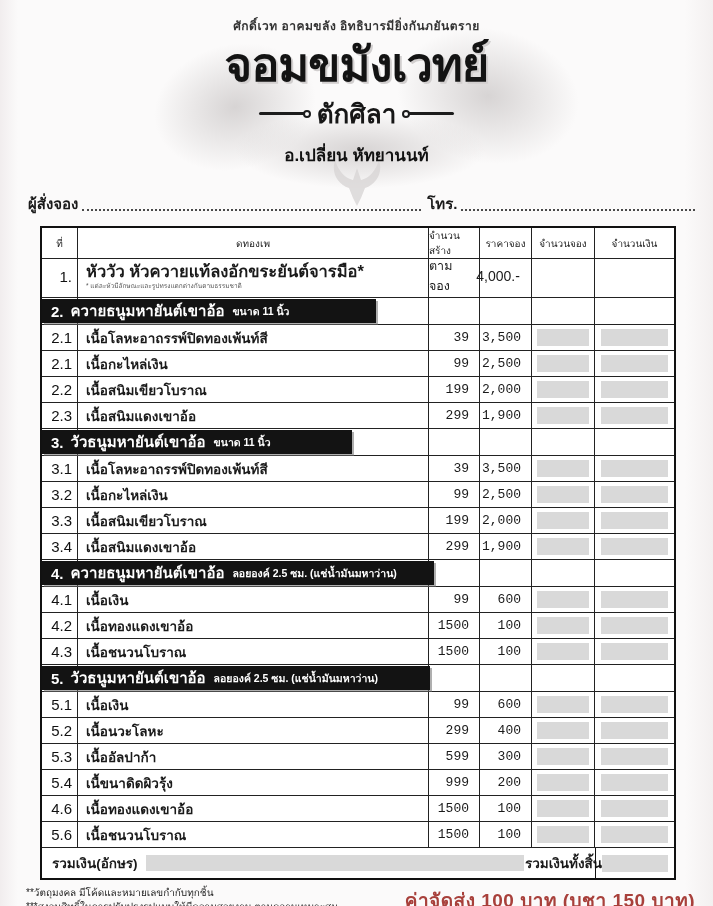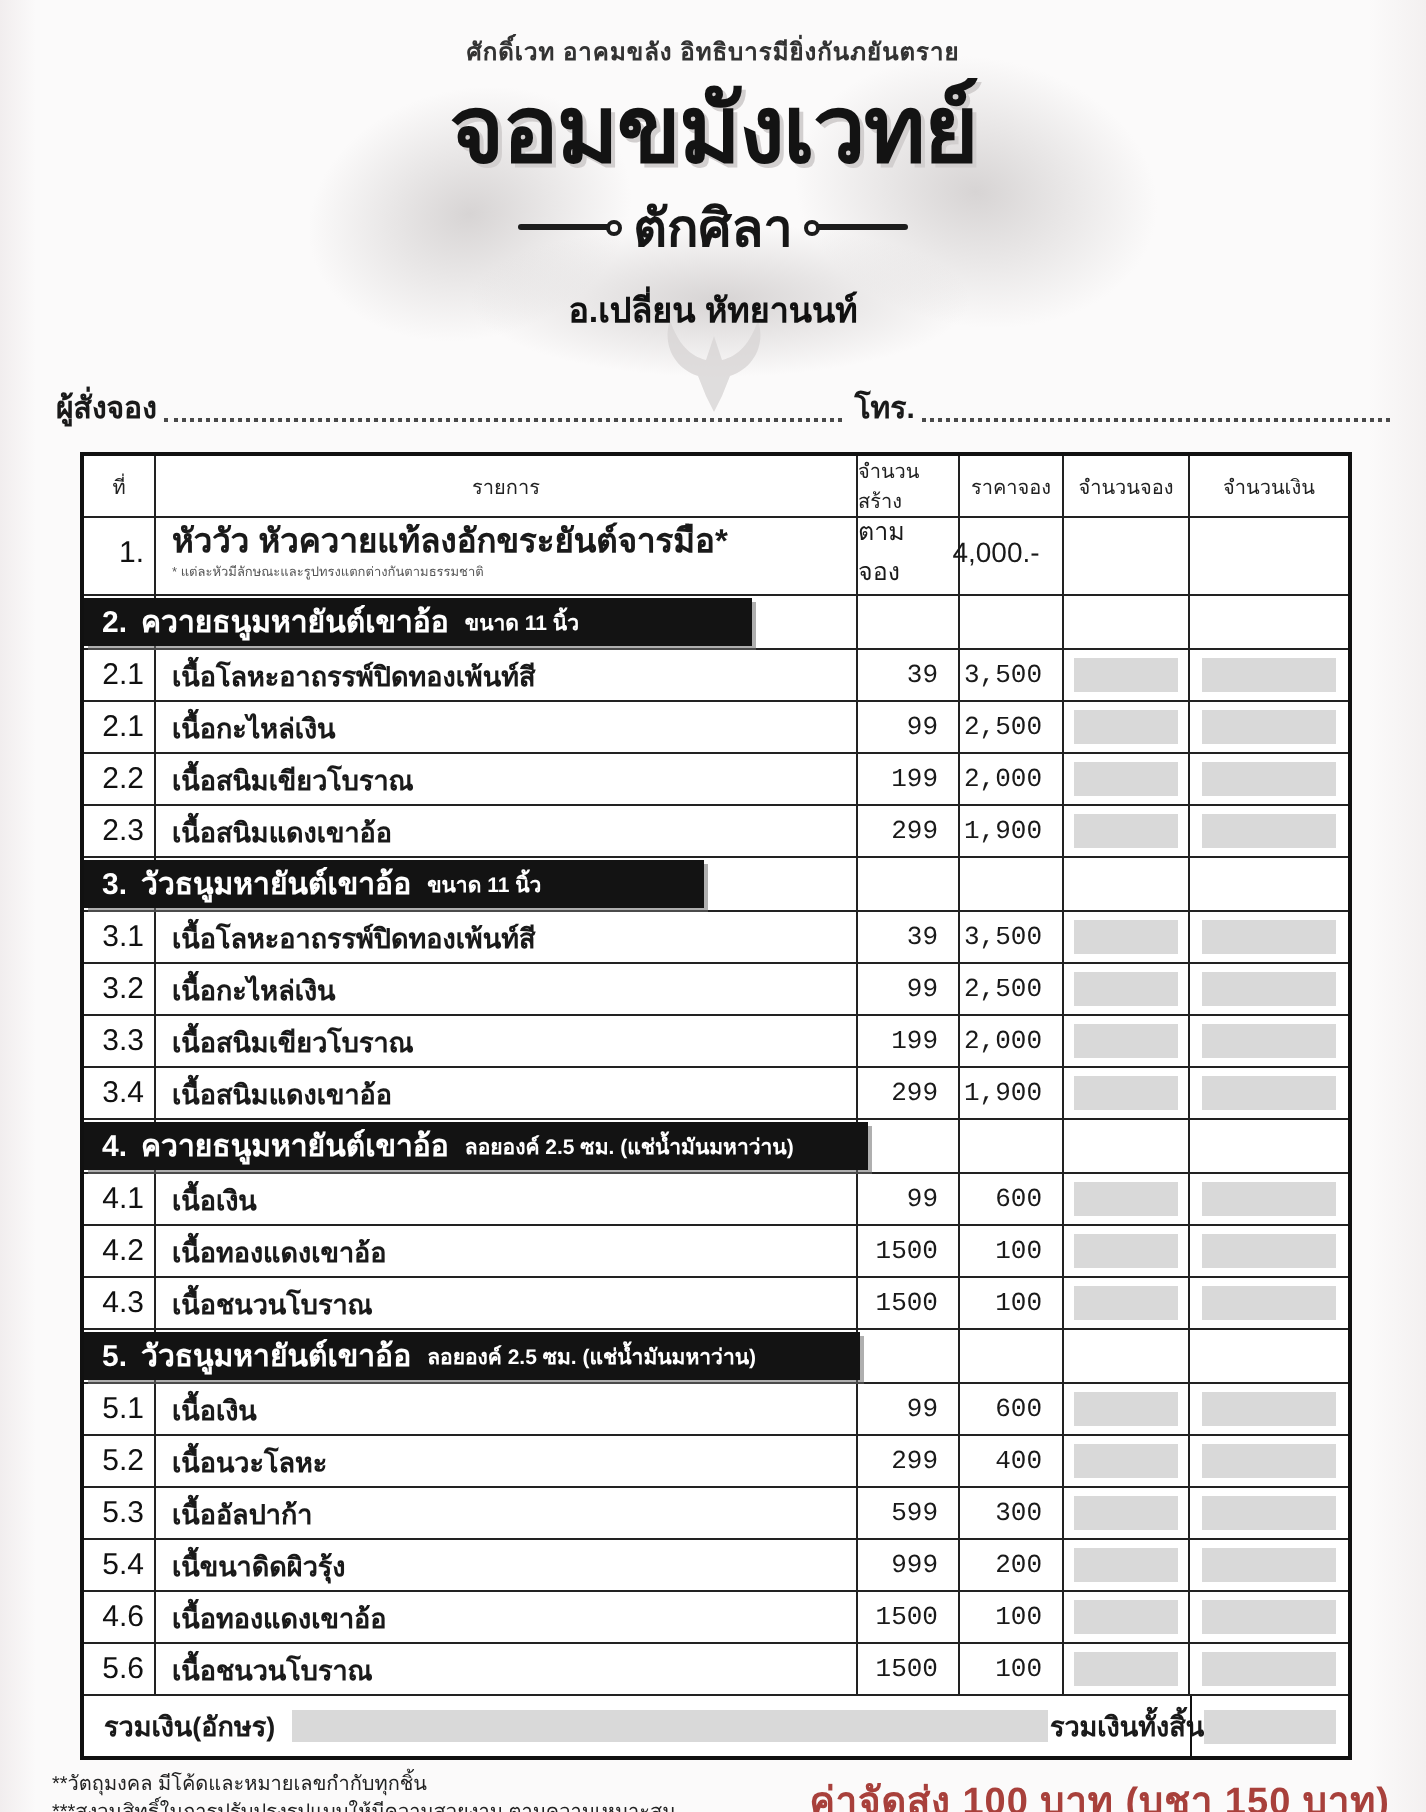--- a/index.html
+++ b/index.html
@@ -104,21 +104,21 @@
     <span class="flabel">ผู้สั่งจอง</span>
     <span class="dots"></span>
     <span class="flabel">โทร.</span>
     <span class="dots dots2"></span>
   </div>
 
   <div class="table">
 
     <div class="row head">
       <div class="td">ที่</div>
-      <div class="td">รายการ</div>
+      <div class="td">ดทองเพ</div>
       <div class="td">จำนวนสร้าง</div>
       <div class="td">ราคาจอง</div>
       <div class="td">จำนวนจอง</div>
       <div class="td last">จำนวนเงิน</div>
     </div>
 
     <div class="row r1">
       <div class="td no">1.</div>
       <div class="td name">
         <span class="r1-title">หัววัว หัวควายแท้ลงอักขระยันต์จารมือ*</span>

